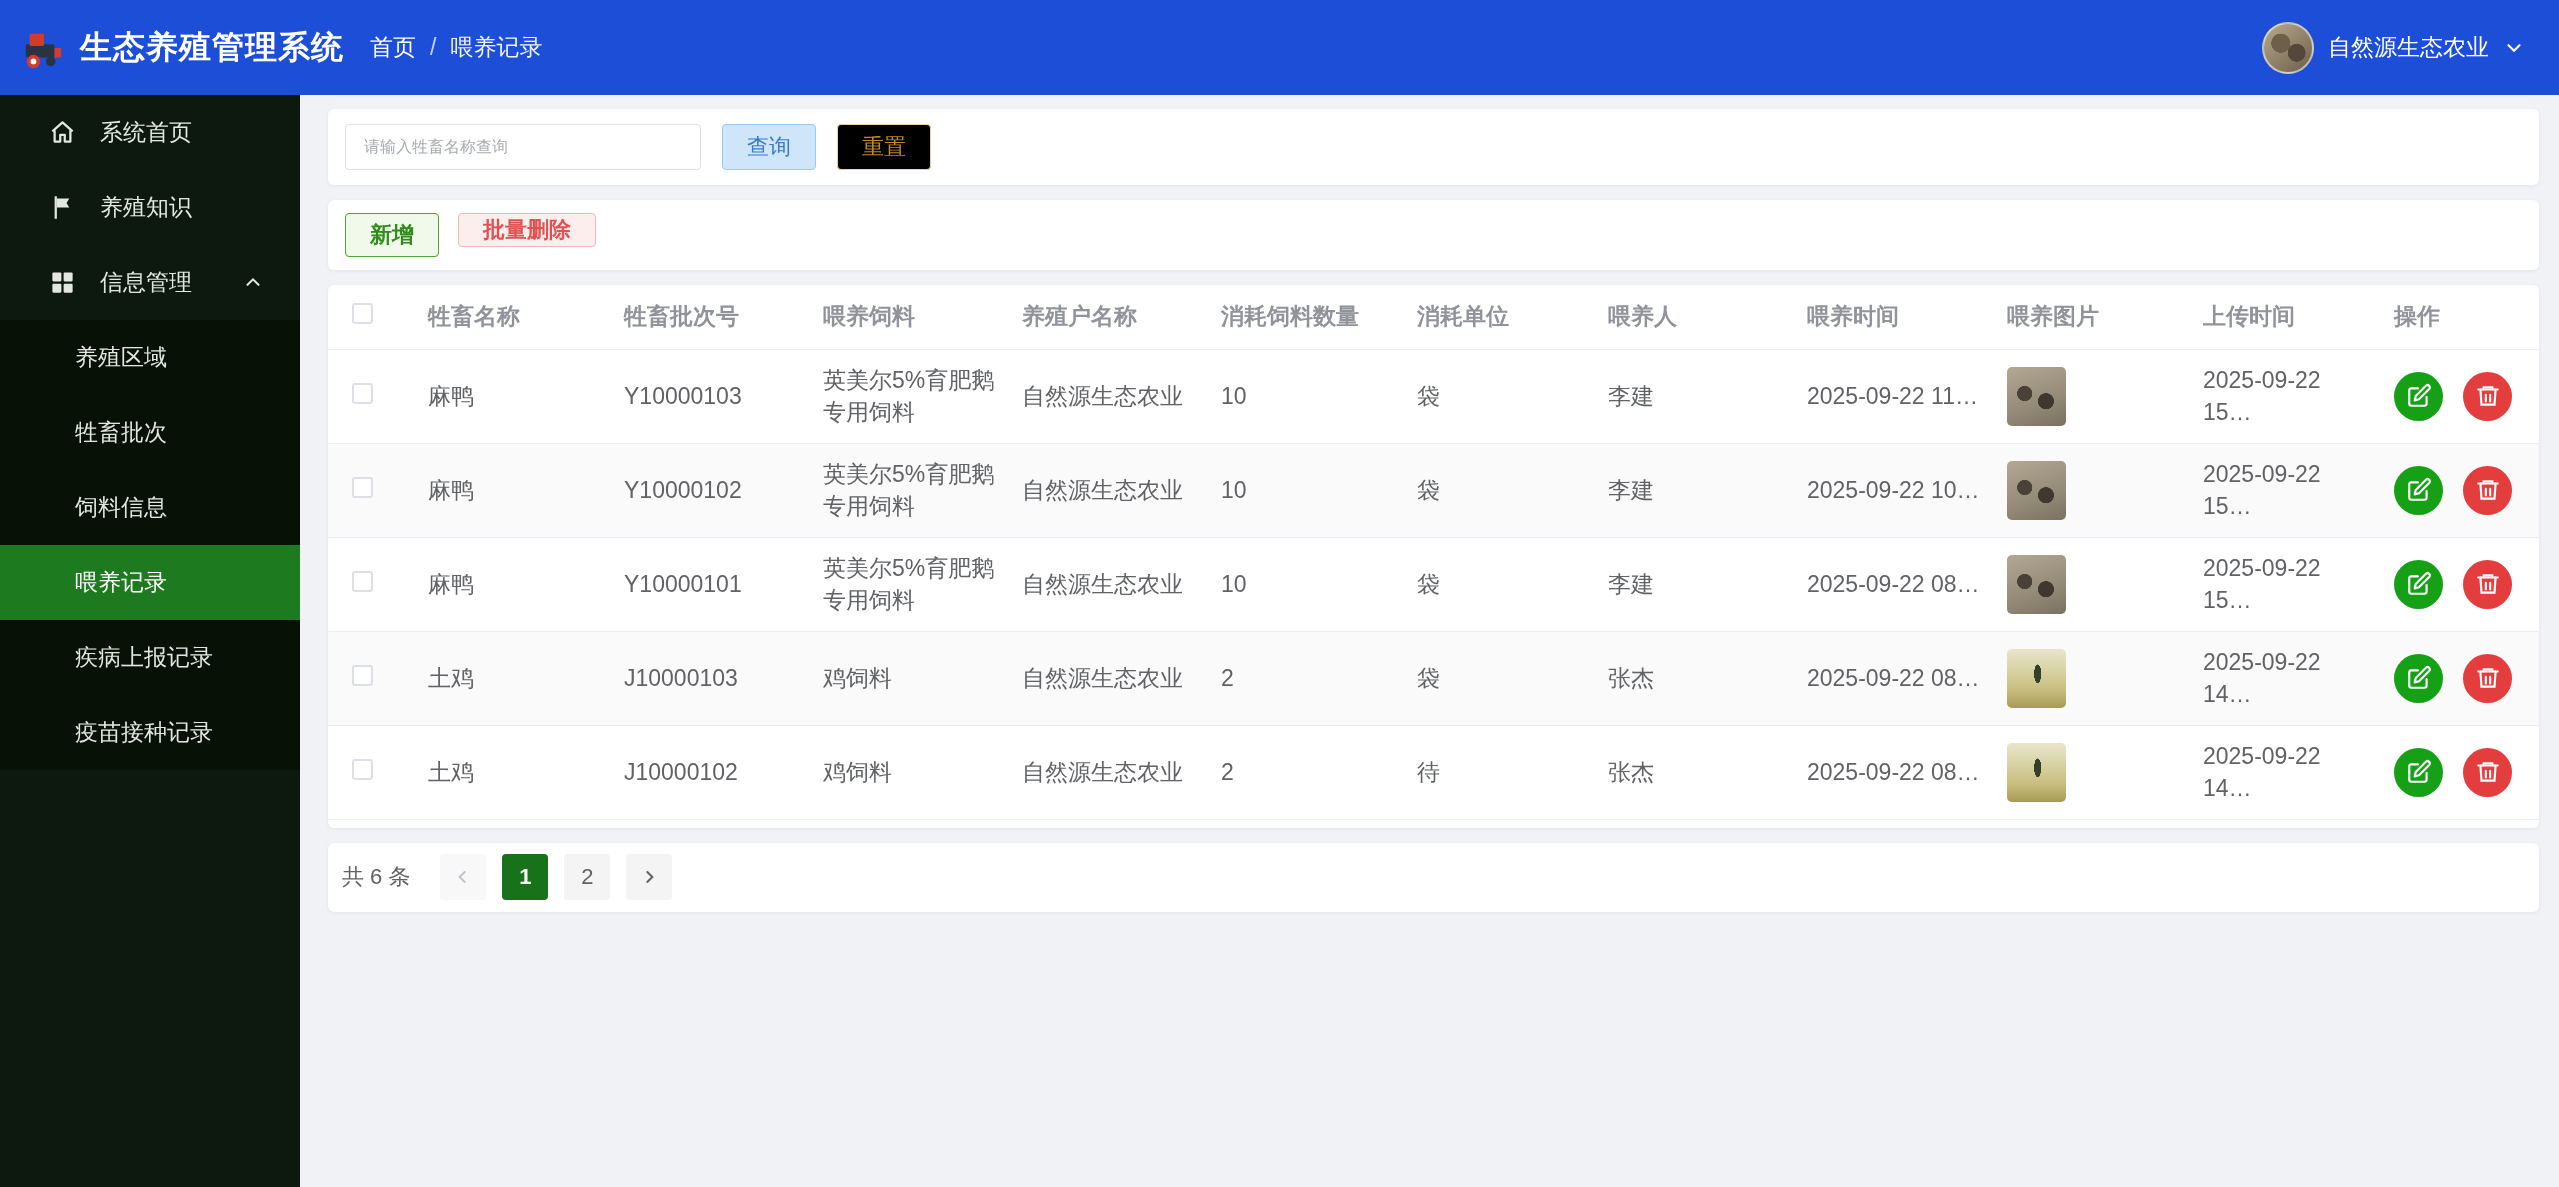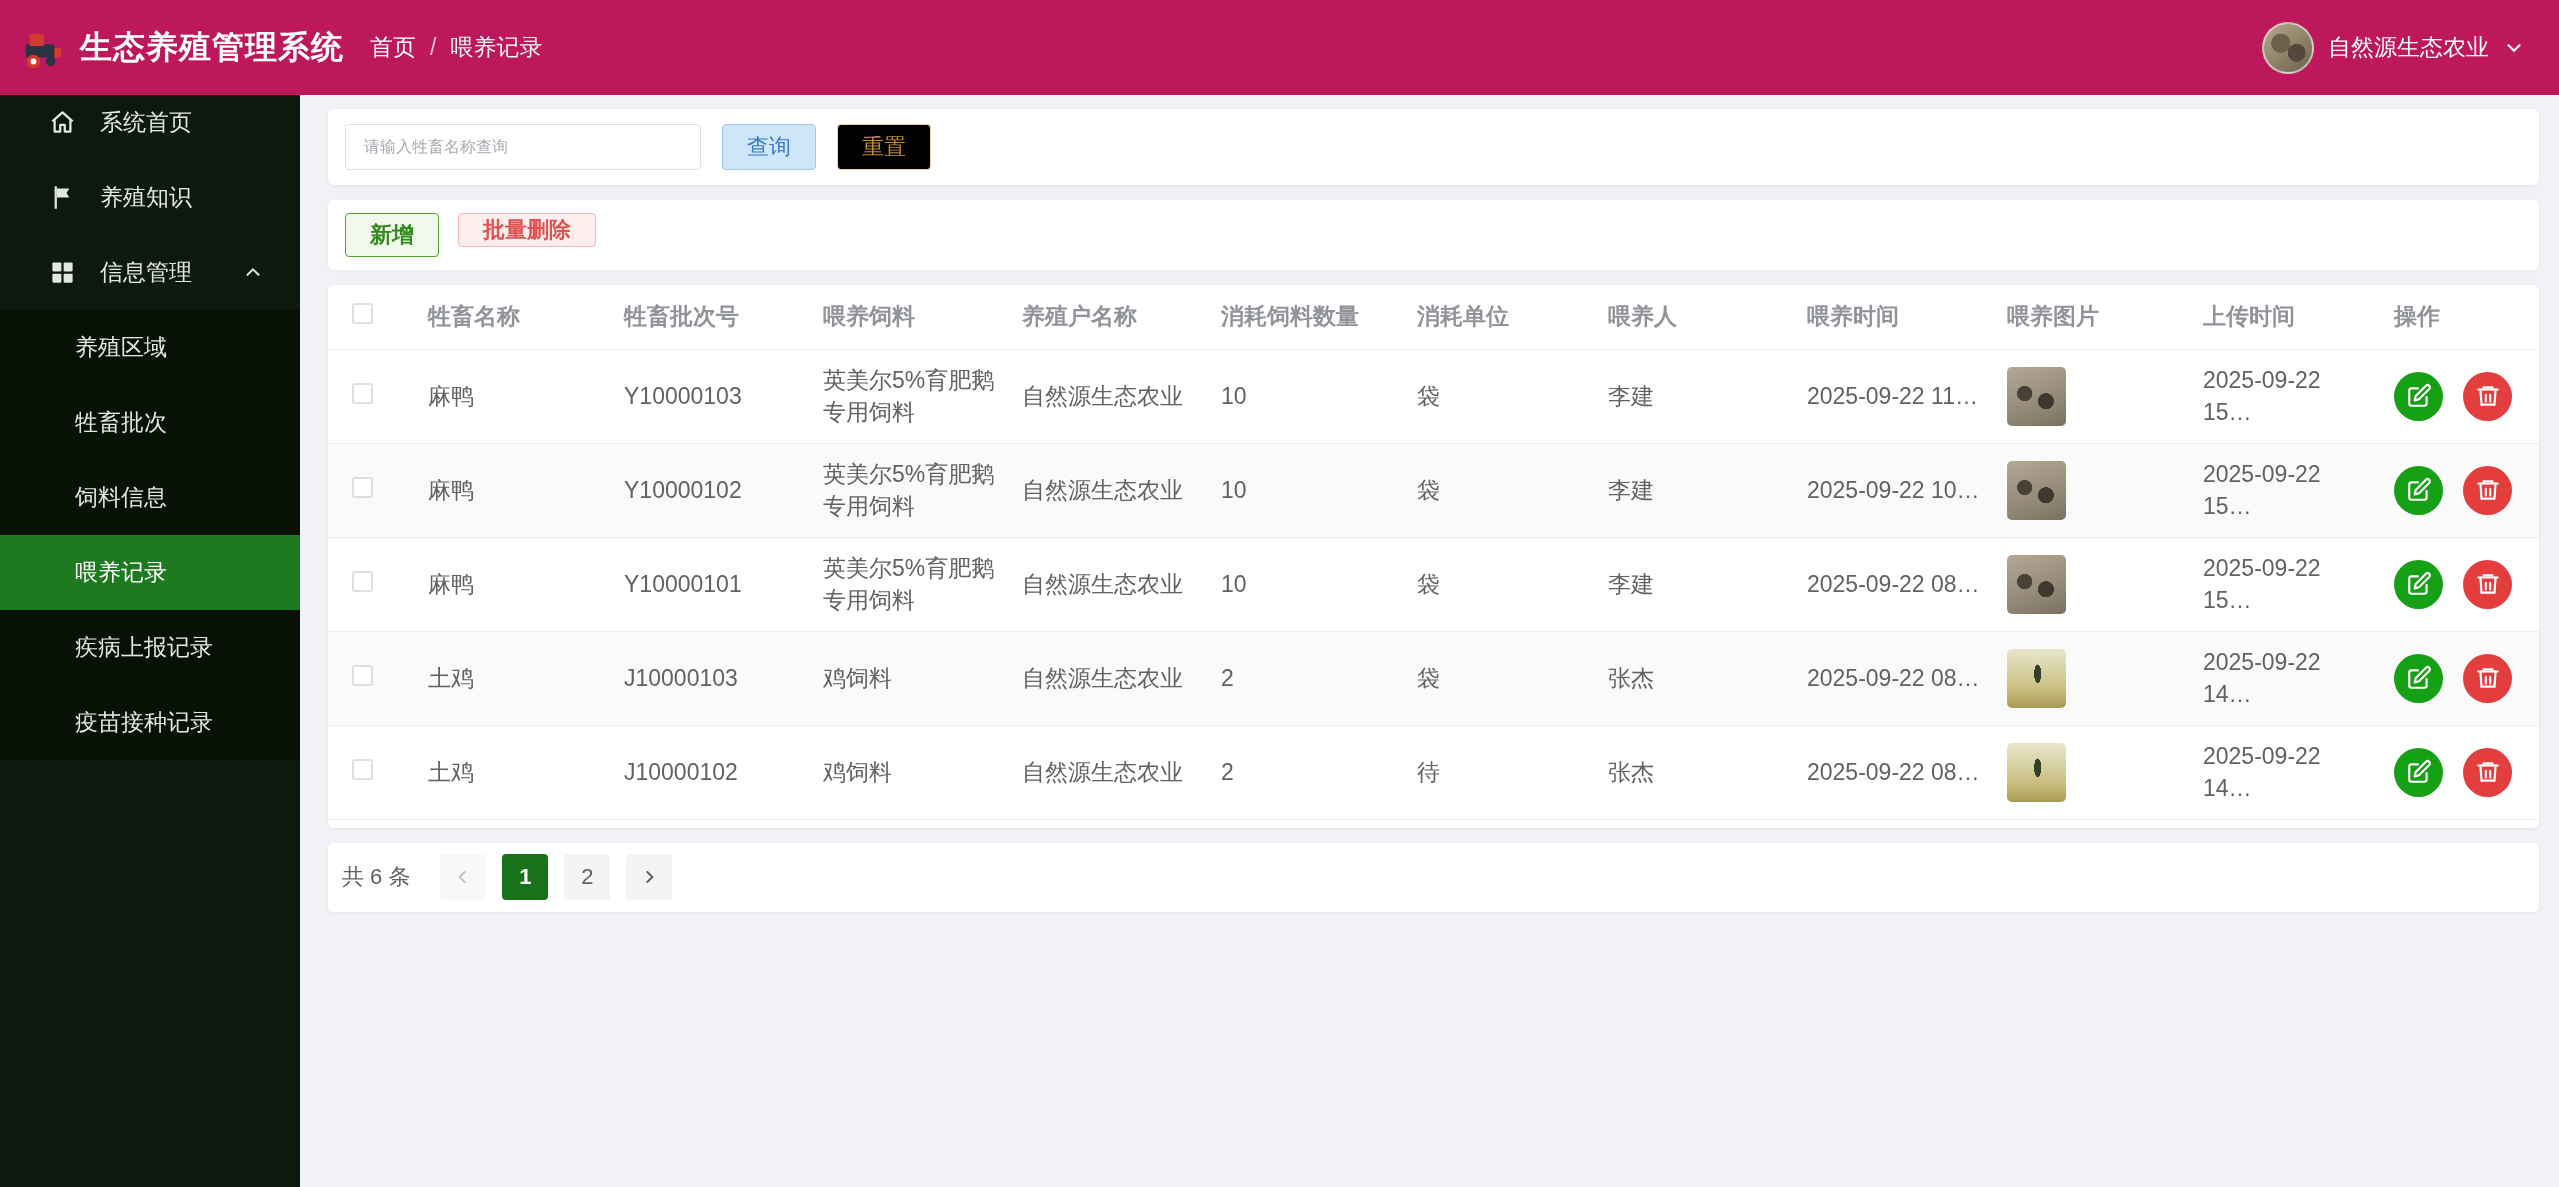--- a/index.html
+++ b/index.html
@@ -6,21 +6,21 @@
   html, body { width: 2559px; height: 1187px; }
   body {
     font-family: "Liberation Sans", "DejaVu Sans", sans-serif;
     background: #f0f2f5;
     overflow: hidden;
     color: #606266;
   }
   
   .topbar {
     position: fixed; top: 0; left: 0; width: 2559px; height: 95px;
-    background: #be185d; display: flex; align-items: center; color: #fff; z-index: 10;
+    background: #1d4ed8; display: flex; align-items: center; color: #fff; z-index: 10;
   }
   .logo { width: 46px; height: 46px; margin-left: 20px; display: inline-flex; }
   .app-title { font-size: 32px; font-weight: bold; margin-left: 14px; letter-spacing: 1px; }
   .breadcrumb { display: flex; align-items: center; gap: 14px; margin-left: 26px; font-size: 23px; }
   .bc-home { color: #ffffff; cursor: pointer; }
   .bc-sep { color: rgba(255,255,255,.75); }
   .bc-cur { color: #f2f4f2; }
   .top-spacer { flex: 1; }
   .user-box { display: flex; align-items: center; gap: 14px; margin-right: 34px; cursor: pointer; }
   .avatar {
@@ -29,21 +29,21 @@
       radial-gradient(circle at 35% 40%, #6d5f4a 0 22%, transparent 23%),
       radial-gradient(circle at 68% 60%, #55483a 0 20%, transparent 21%),
       linear-gradient(140deg, #b7a98d 0%, #8f8168 55%, #6b5f4c 100%);
     border: 2px solid rgba(255,255,255,.55);
   }
   .user-name { font-size: 23px; }
   .chev-down { display: inline-flex; width: 22px; height: 22px; }
 
   
   .sidebar {
-    position: fixed; top: 85px; left: 0; bottom: 0; width: 300px;
+    position: fixed; top: 95px; left: 0; bottom: 0; width: 300px;
     background: #0d190f; z-index: 9;
   }
   .menu-item {
     height: 75px; display: flex; align-items: center;
     padding-left: 49px; gap: 24px;
     color: #e3e7e2; font-size: 23px; cursor: pointer; white-space: nowrap;
   }
   .menu-icon { width: 27px; height: 27px; display: inline-flex; flex: 0 0 auto; }
   .menu-parent .arrow { margin-left: auto; margin-right: 36px; width: 22px; height: 22px; display: inline-flex; }
   .submenu { background: #081106; text-align: right; }

